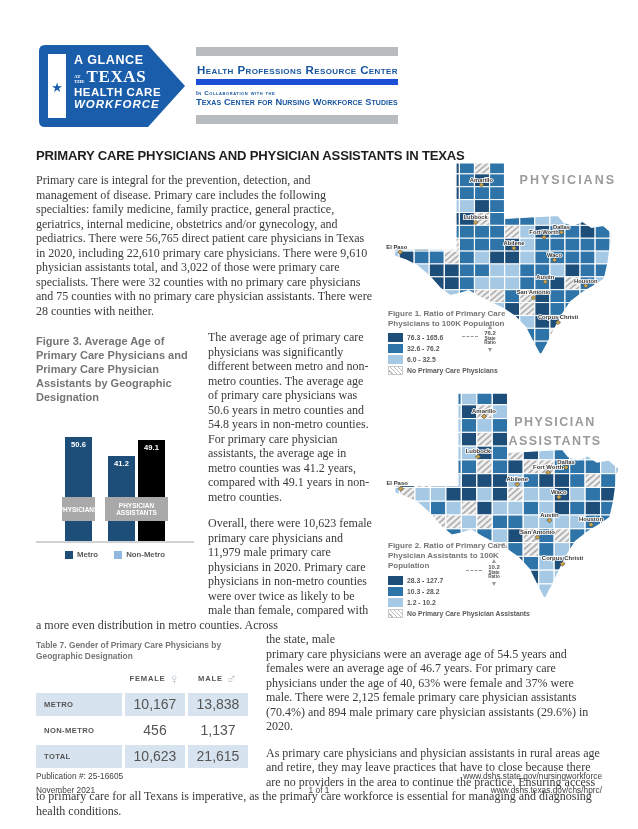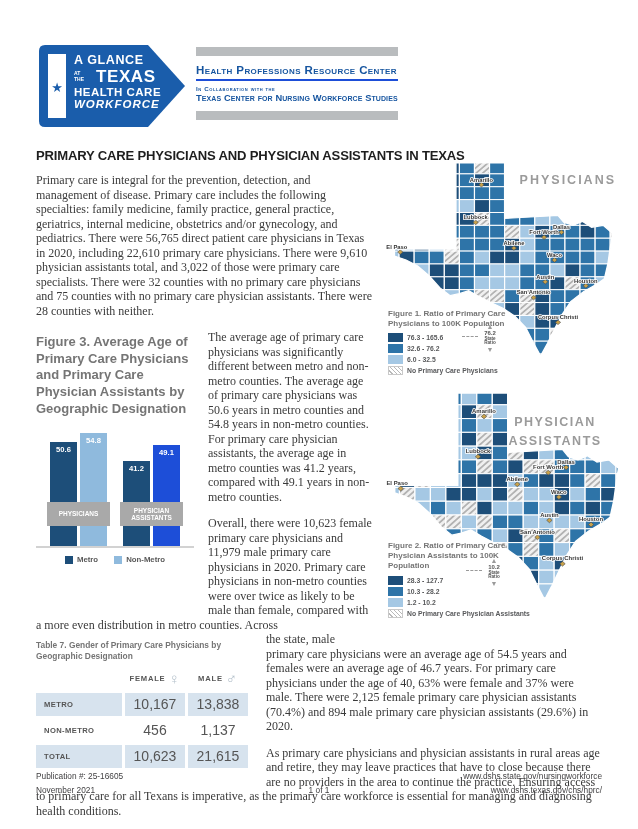--- a/index.html
+++ b/index.html
@@ -4,28 +4,28 @@
 <style>
   html,body{margin:0;padding:0;background:#ffffff;}
   .page{position:relative;width:638px;height:829px;background:#fff;overflow:hidden;font-family:"Liberation Sans",sans-serif;}
 
   
   .hdr{display:flex;margin:44px 36px 0 36px;height:84px;}
   .logo{position:relative;width:150px;height:84px;flex:none;}
   .logo svg{position:absolute;inset:0;}
   .logo-text{position:absolute;left:38px;top:9px;color:#fff;}
   .lt1{font-size:12.5px;font-weight:bold;letter-spacing:.6px;}
-  .lt2{display:flex;align-items:center;gap:12px;margin-top:1px;}
+  .lt2{display:flex;align-items:flex-end;gap:2px;margin-top:1px;font-family:Liberation Serif, serif;}
   .atthe{display:flex;flex-direction:column;font-size:5px;font-weight:bold;line-height:1.15;}
   .tx{font-size:17px;font-weight:bold;letter-spacing:.6px;line-height:1;}
   .lt3{font-size:11.5px;font-weight:bold;letter-spacing:.5px;margin-top:1px;}
   .lt4{font-size:11.5px;font-weight:bold;font-style:italic;letter-spacing:1px;}
   .hdr-right{margin-left:10px;padding-top:3px;width:204px;}
   .gray-bar{height:9px;background:#b9bcbe;width:202px;}
-  .org1{font-variant:small-caps;color:#15549f;font-weight:bold;font-size:11.5px;letter-spacing:.4px;margin-top:8px;border-bottom:2px solid #1d4ed8;padding-bottom:3px;width:202px;}
+  .org1{font-variant:small-caps;color:#15549f;font-weight:bold;font-size:11.5px;letter-spacing:.4px;margin-top:8px;border-bottom:6px solid #1d4ed8;padding-bottom:3px;width:202px;text-align:right;}
   .collab{font-variant:small-caps;color:#15549f;font-weight:bold;font-size:6.2px;letter-spacing:.6px;margin-top:4px;}
   .org2{font-variant:small-caps;color:#15549f;font-weight:bold;font-size:9.3px;letter-spacing:.1px;margin:1px 0 8px 0;}
 
   
   .title{margin:20px 36px 10px 36px;font-size:13.5px;font-weight:bold;letter-spacing:-.2px;color:#1e1e1e;transform:scaleX(.97);transform-origin:left;}
 
   
   .content{position:relative;padding:0 36px;font-family:"Liberation Serif",serif;color:#3a3a3a;}
   .content p{font-size:12px;line-height:14.5px;margin:0 0 12px 0;}
   #p3a{margin-bottom:0;}
@@ -52,21 +52,21 @@
   .m2 .ratio{left:96px;top:16px;}
   .ratio .tri{font-size:7px;}
   .ratio .rv{font-size:6px;font-weight:bold;color:#555;}
   .ratio .rl{font-size:4.6px;font-weight:bold;width:20px;text-align:center;color:#555;}
   .leg-dash{position:absolute;width:16px;border-top:1px dashed #9a9a9a;}
   .m1 .leg-dash{left:74px;top:27px;}
   .m2 .leg-dash{left:78px;top:29px;}
 
   
   .fig3{float:left;width:158px;margin:4px 14px 46px 0;font-family:"Liberation Sans",sans-serif;}
-  .fig3 .fig-cap{font-size:13px;margin-bottom:11px;}
+  .fig3 .fig-cap{font-size:11px;margin-bottom:19px;}
   .plot{position:relative;height:118px;display:flex;align-items:flex-end;justify-content:center;gap:16px;border-bottom:2px solid #d2d2d2;}
   .bar-group{position:relative;display:flex;align-items:flex-end;gap:3px;height:100%;}
   .bar{width:27px;position:relative;}
   .bv{position:absolute;top:3px;left:0;right:0;text-align:center;color:#fff;font-size:7.6px;font-weight:bold;}
   .band{position:absolute;left:-3px;right:-3px;bottom:20px;height:24px;background:#a9a9a9;color:#fff;display:flex;align-items:center;justify-content:center;text-align:center;font-size:6.5px;font-weight:bold;line-height:1.15;z-index:2;}
   .fig3-leg{display:flex;justify-content:center;gap:16px;margin-top:7px;}
   .leg-item{display:flex;align-items:center;gap:4px;font-size:7.8px;font-weight:bold;color:#595959;}
   .leg-item .sq{width:8px;height:8px;flex:none;}
 
   
@@ -773,30 +773,27 @@
 
     <p id="p1">Primary care is integral for the prevention, detection, and management of disease. Primary care includes the following specialties: family medicine, family practice, general practice, geriatrics, internal medicine, obstetrics and/or gynecology, and pediatrics. There were 56,765 direct patient care physicians in Texas in 2020, including 22,610 primary care physicians. There were 9,610 physician assistants total, and 3,022 of those were primary care specialists. There were 32 counties with no primary care physicians and 75 counties with no primary care physician assistants. There were 28 counties with neither.</p>
 
     <div class="fig3">
       <div class="fig-cap">Figure 3. Average Age of Primary Care Physicians and Primary Care Physician Assistants by Geographic Designation</div>
       <div class="plot">
           <div class="bar-group">
             <div class="bar" style="background: rgb(29, 78, 121); height: 104px;">
               <div class="bv">50.6</div>
             </div>
-            <div class="bar" style="background: rgb(143, 186, 221); height: 113px;">
-              <div class="bv">54.8</div>
-            </div>
             <div class="band">PHYSICIANS</div>
           </div>
           <div class="bar-group">
             <div class="bar" style="background: rgb(29, 78, 121); height: 85px;">
               <div class="bv">41.2</div>
             </div>
-            <div class="bar" style="background: #1d4ed8; height: 101px;">
+            <div class="bar" style="background: #000000; height: 101px;">
               <div class="bv">49.1</div>
             </div>
             <div class="band">PHYSICIAN ASSISTANTS</div>
           </div>
         </div>
       <div class="fig3-leg">
           <div class="leg-item">
             <div class="sq" style="background: rgb(29, 78, 121);"></div>
             <div>Metro</div>
           </div>

